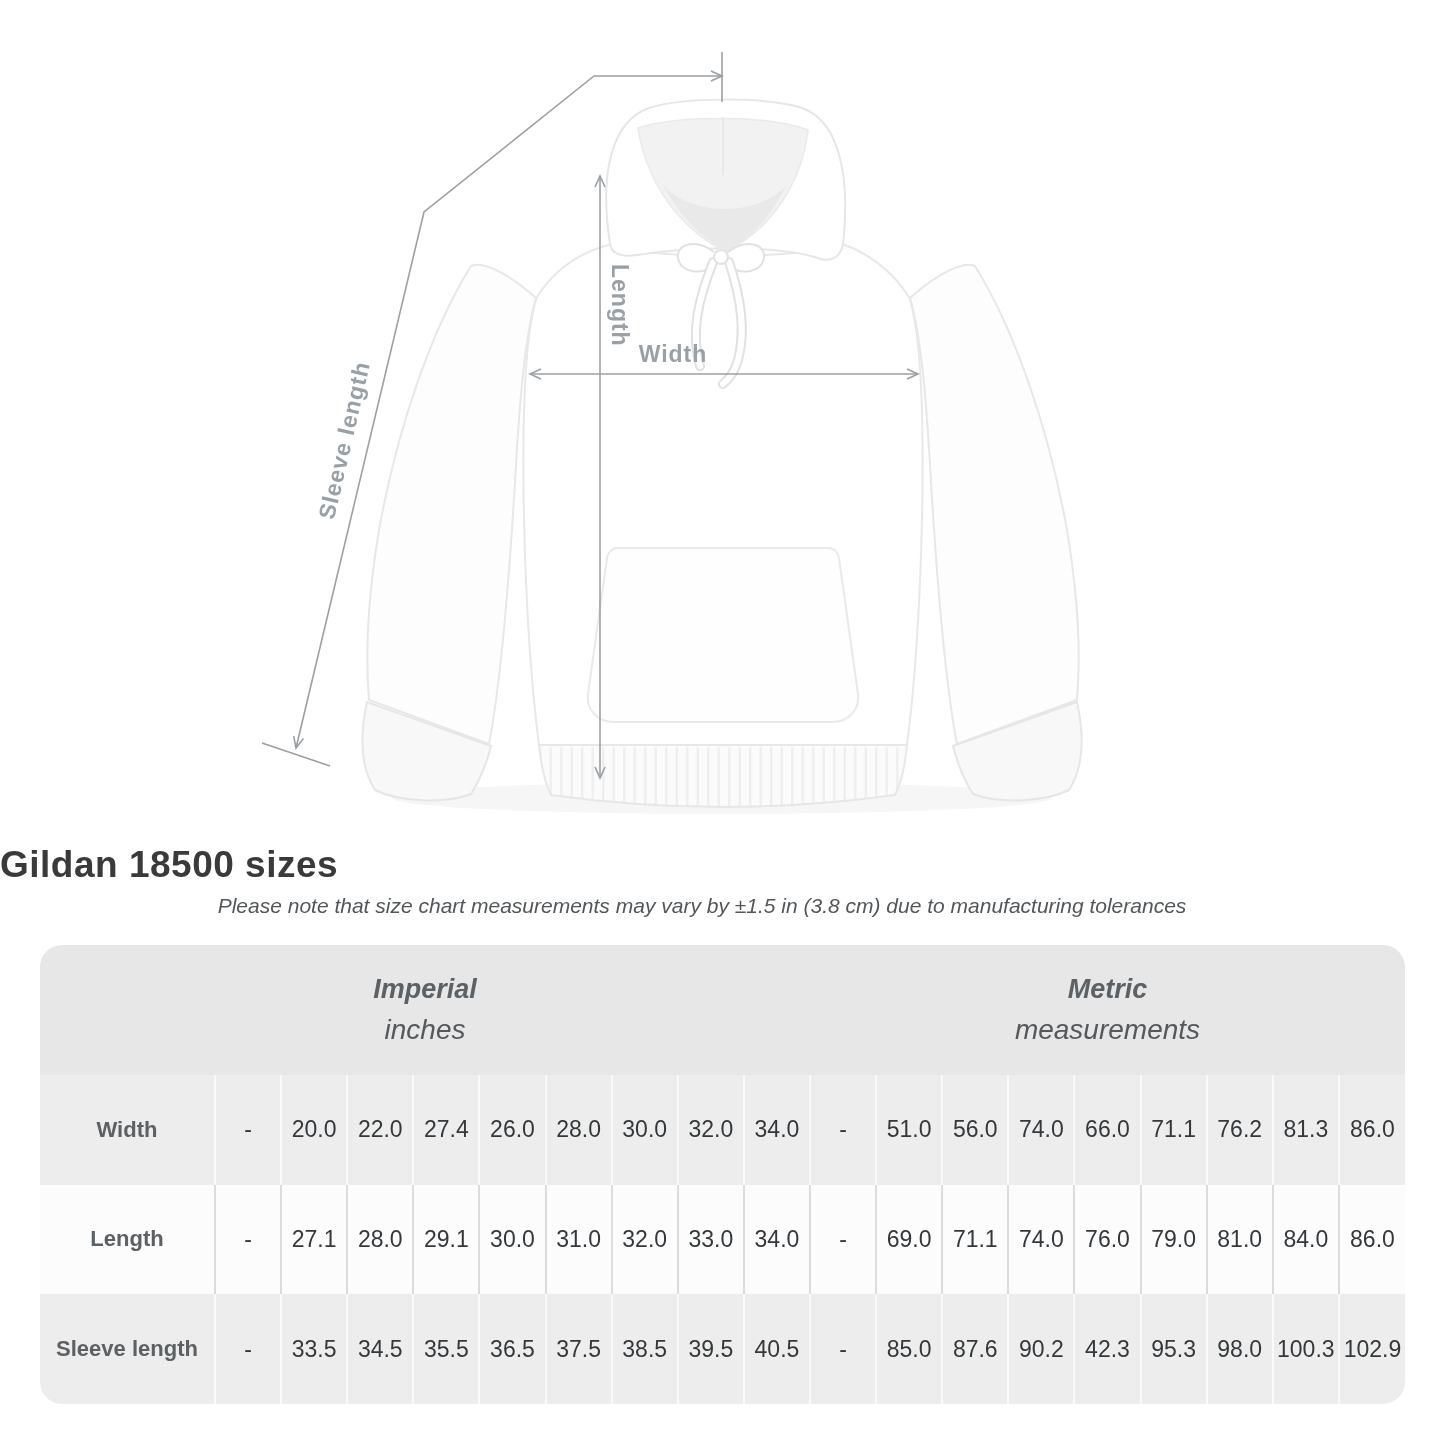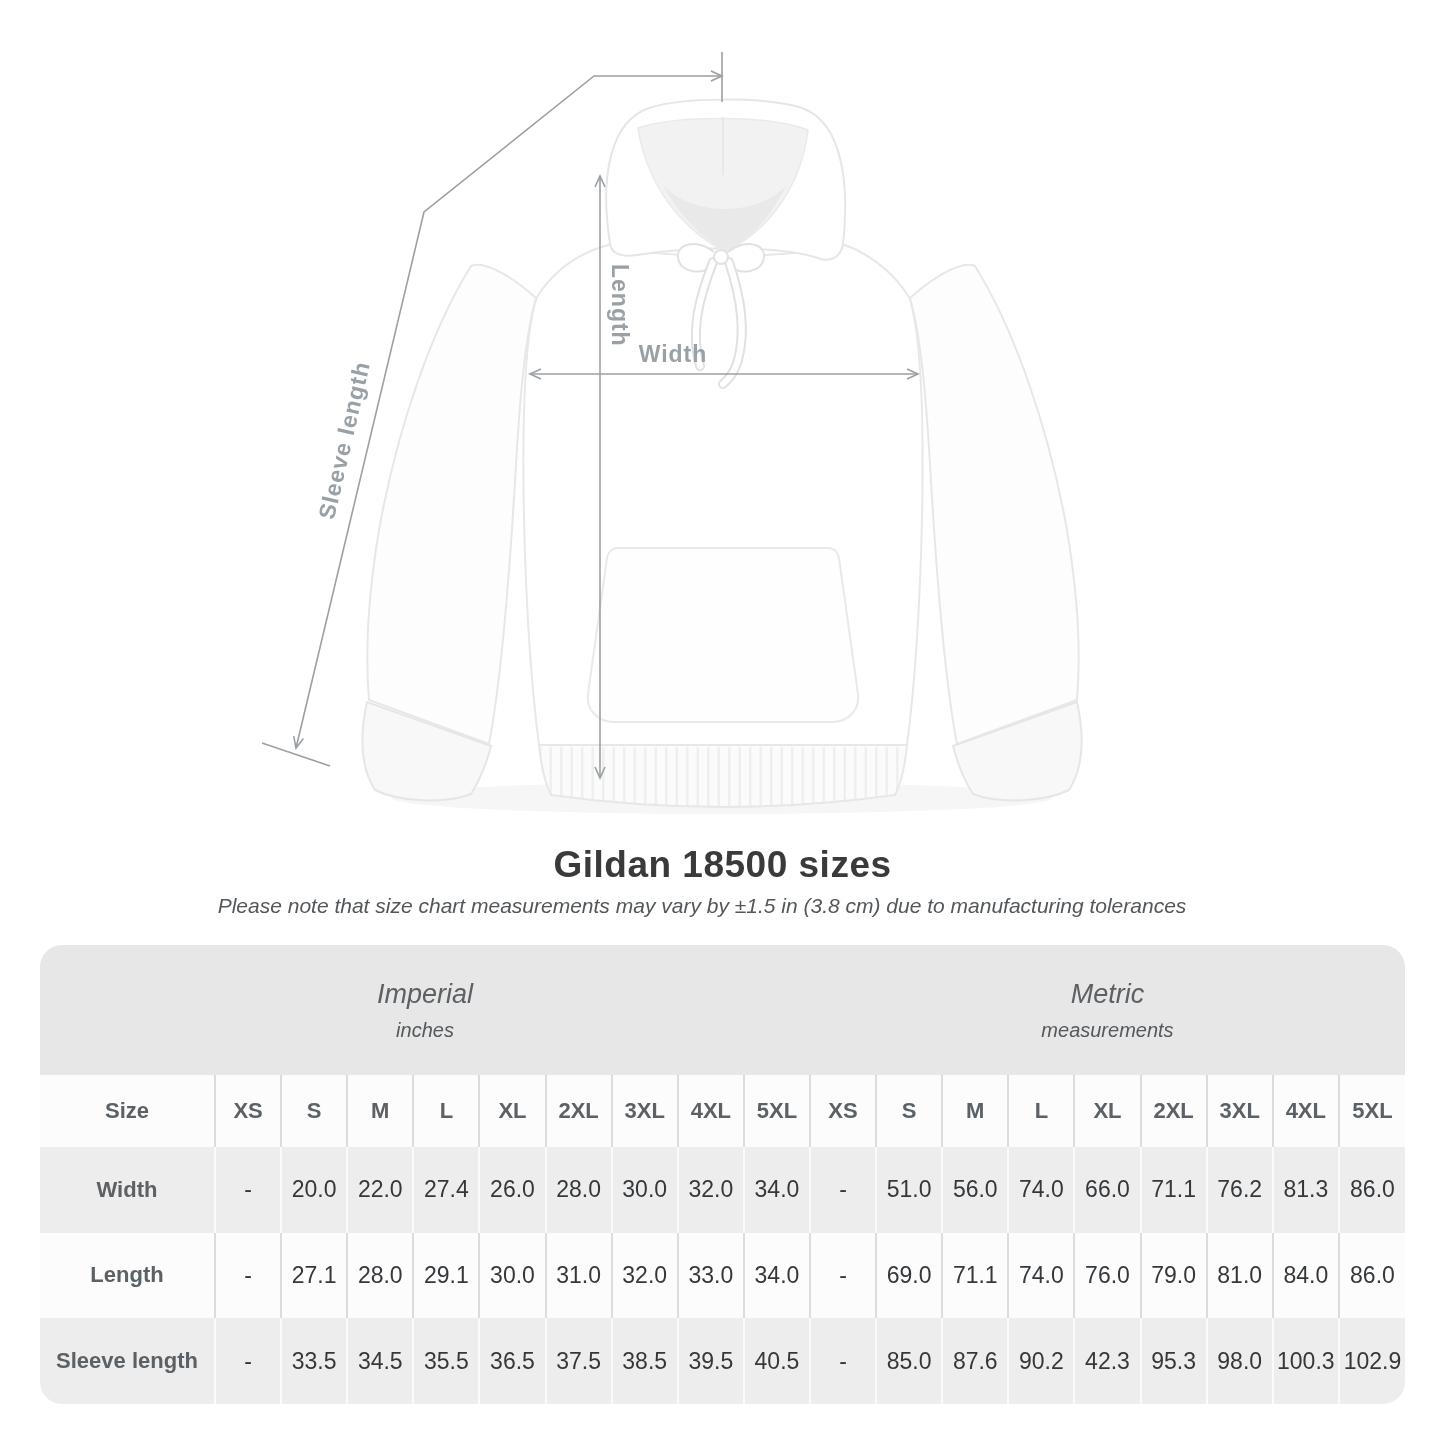--- a/index.html
+++ b/index.html
@@ -4,37 +4,37 @@
 <style>
   html,body{margin:0;padding:0;}
   body{
     width:1445px;height:1445px;position:relative;overflow:hidden;
     background:#ffffff;
     font-family:"Liberation Sans","DejaVu Sans",sans-serif;
   }
   .figure{position:absolute;top:0;left:0;}
 
   .page-title{
-    position:absolute;top:844px;left:0;width:1445px;text-align:center;
+    position:absolute;top:844px;left:0;width:1445px;text-align:left;
     font-size:37px;font-weight:700;color:#3a3a3a;letter-spacing:.5px;
   }
   .page-subtitle{
     position:absolute;top:894px;left:0;width:1404px;text-align:center;
     font-size:21px;font-style:italic;color:#53575a;
   }
 
   .table-wrap{
     position:absolute;top:945px;left:40px;width:1365px;height:459px;
     border-radius:22px;overflow:hidden;background:#fcfcfc;
   }
   table.size-table{width:100%;height:100%;border-collapse:collapse;table-layout:fixed;}
   col.c-label{width:175px;}
   .group-row th{background:#e7e7e7;height:130px;vertical-align:middle;text-align:center;padding:0;}
-  .g-name{font-size:27px;font-weight:400;font-style:italic;color:#5c6165;}
-  .g-unit{font-size:20px;font-weight:400;font-style:italic;color:#55595c;margin-top:9px;}
+  .g-name{font-size:27px;font-weight:700;font-style:italic;color:#5c6165;}
+  .g-unit{font-size:28px;font-weight:400;font-style:italic;color:#55595c;margin-top:9px;}
   tr.size-row{height:72px;background:#fcfcfc;}
   tr.size-row th{font-size:22px;font-weight:700;color:#5c6165;text-align:center;padding:0;}
   tbody tr{height:85px;}
   tbody th{font-size:22px;font-weight:700;color:#5c6165;text-align:center;padding:0;}
   tbody td{font-size:23px;font-weight:400;color:#35383b;text-align:center;padding:0;}
   tr.gray{background:#ededed;}
   tr.white{background:#fcfcfc;}
   tr.size-row > *:not(:first-child),
   tr.white > *:not(:first-child){border-left:2px solid #dcdcdc;}
   tr.gray > *:not(:first-child){border-left:2px solid #fafafa;}
@@ -126,42 +126,20 @@
       <tr class="group-row">
         <th colspan="10">
           <div class="g-name">Imperial</div>
           <div class="g-unit">inches</div>
         </th>
         <th colspan="9">
           <div class="g-name">Metric</div>
           <div class="g-unit">measurements</div>
         </th>
       </tr>
-      <tr class="size-row">
-        <th>Size</th>
-
-      <th>XS</th>
-          <th>S</th>
-          <th>M</th>
-          <th>L</th>
-          <th>XL</th>
-          <th>2XL</th>
-          <th>3XL</th>
-          <th>4XL</th>
-          <th>5XL</th>
-          <th>XS</th>
-          <th>S</th>
-          <th>M</th>
-          <th>L</th>
-          <th>XL</th>
-          <th>2XL</th>
-          <th>3XL</th>
-          <th>4XL</th>
-          <th>5XL</th>
-        </tr>
     </thead>
     <tbody>
 
     <tr class="gray">
           <th>Width</th>
           <td>-</td>
           <td>20.0</td>
           <td>22.0</td>
           <td>27.4</td>
           <td>26.0</td>

